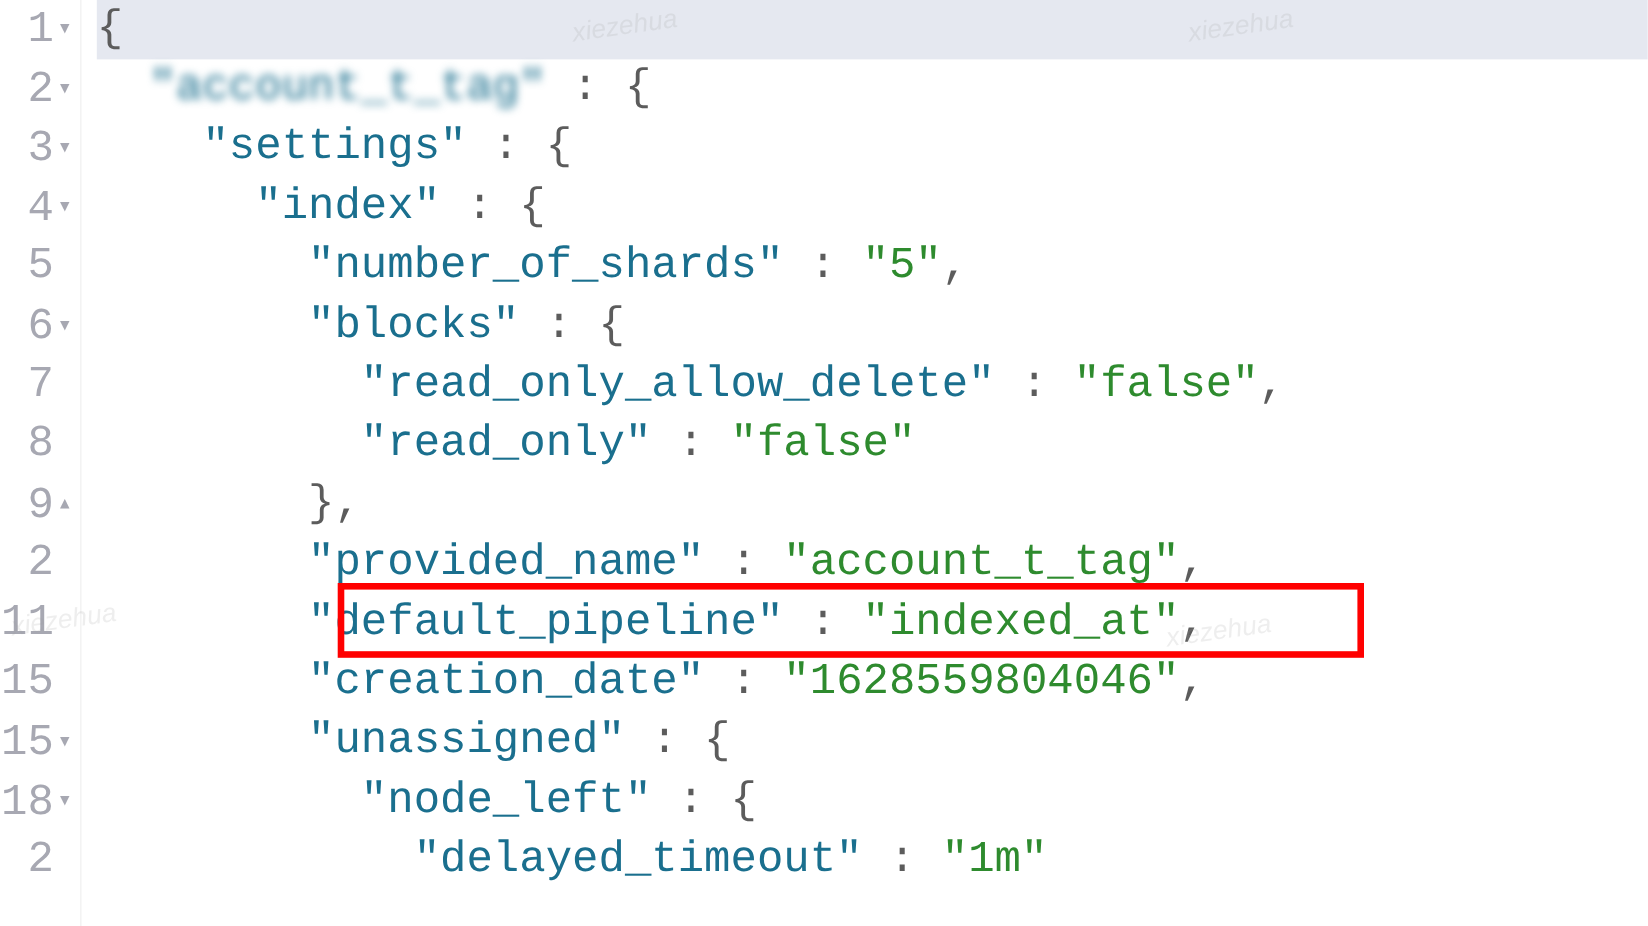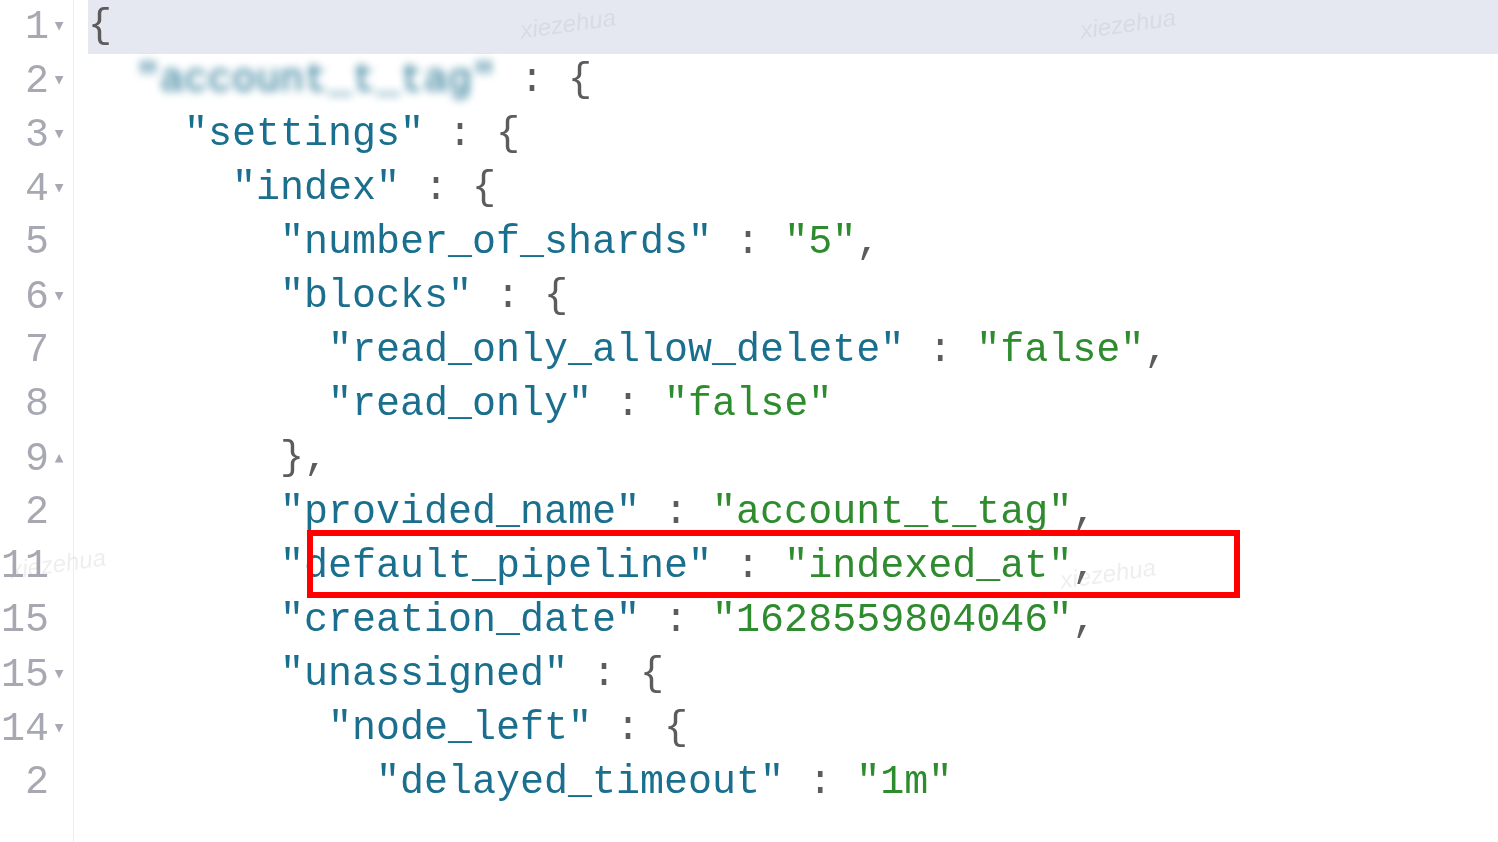--- a/index.html
+++ b/index.html
@@ -90,21 +90,21 @@
     <div><span>4</span><span class="fold">▾</span></div>
     <div><span>5</span><span class="fold"></span></div>
     <div><span>6</span><span class="fold">▾</span></div>
     <div><span>7</span><span class="fold"></span></div>
     <div><span>8</span><span class="fold"></span></div>
     <div><span>9</span><span class="fold">▴</span></div>
     <div><span>2</span><span class="fold"></span></div>
     <div><span>11</span><span class="fold"></span></div>
     <div><span>15</span><span class="fold"></span></div>
     <div><span>15</span><span class="fold">▾</span></div>
-    <div><span>14</span><span class="fold">▾</span></div>
+    <div><span>18</span><span class="fold">▾</span></div>
     <div><span>2</span><span class="fold"></span></div>
   </div>
 
   <div class="code">
     <div class="line first"><span class="p">{</span></div>
     <div class="line">  <span class="k blur">"account_t_tag"</span><span class="c"> : {</span></div>
     <div class="line">    <span class="k">"settings"</span><span class="c"> : {</span></div>
     <div class="line">      <span class="k">"index"</span><span class="c"> : {</span></div>
     <div class="line">        <span class="k">"number_of_shards"</span><span class="c"> : </span><span class="s">"5"</span><span class="c">,</span></div>
     <div class="line">        <span class="k">"blocks"</span><span class="c"> : {</span></div>

